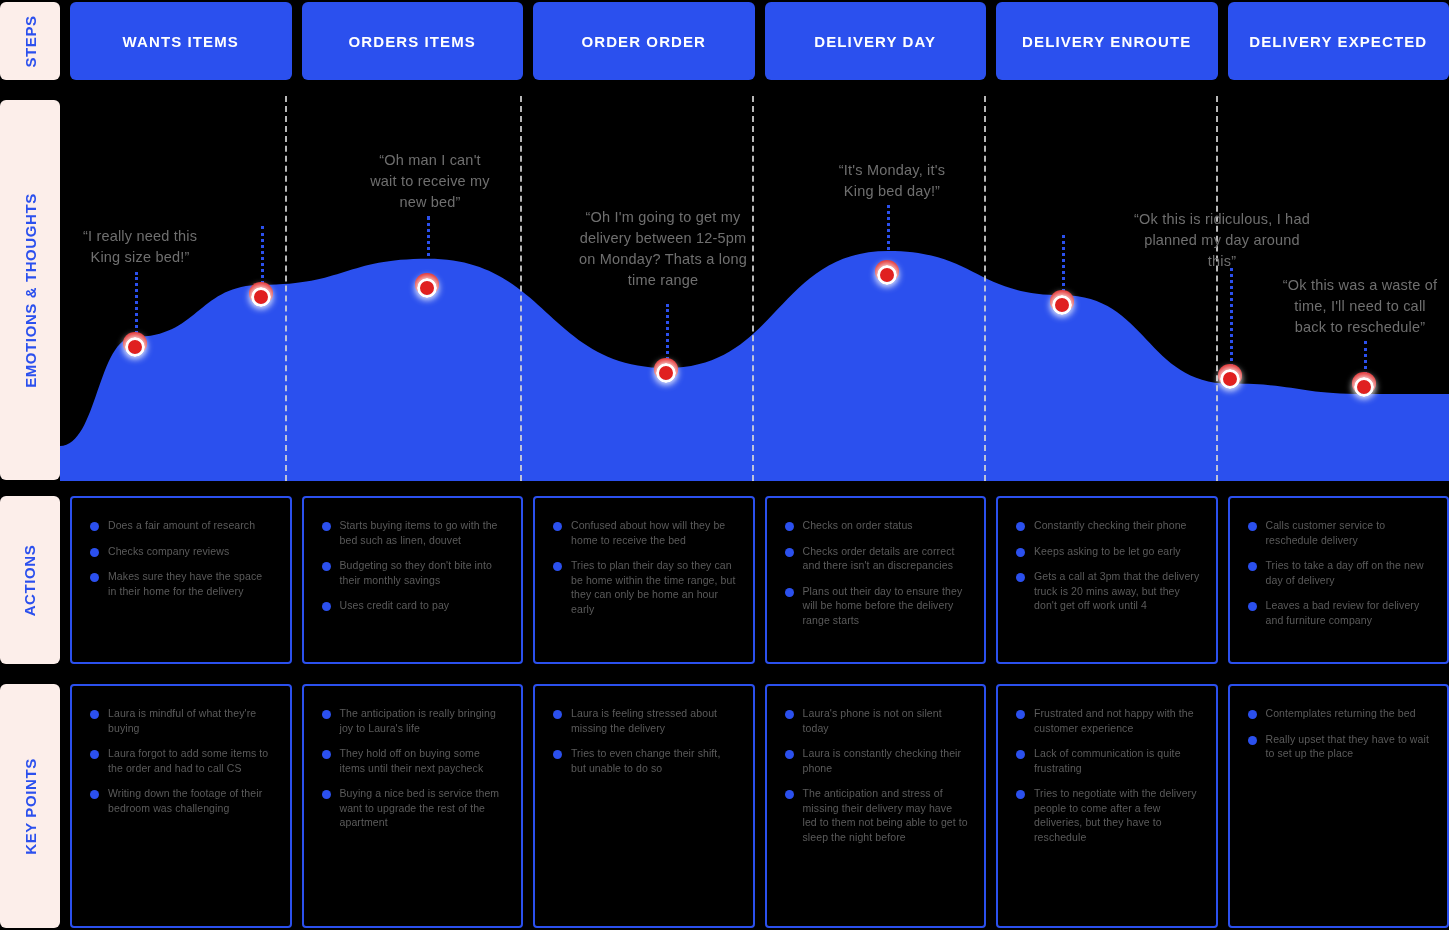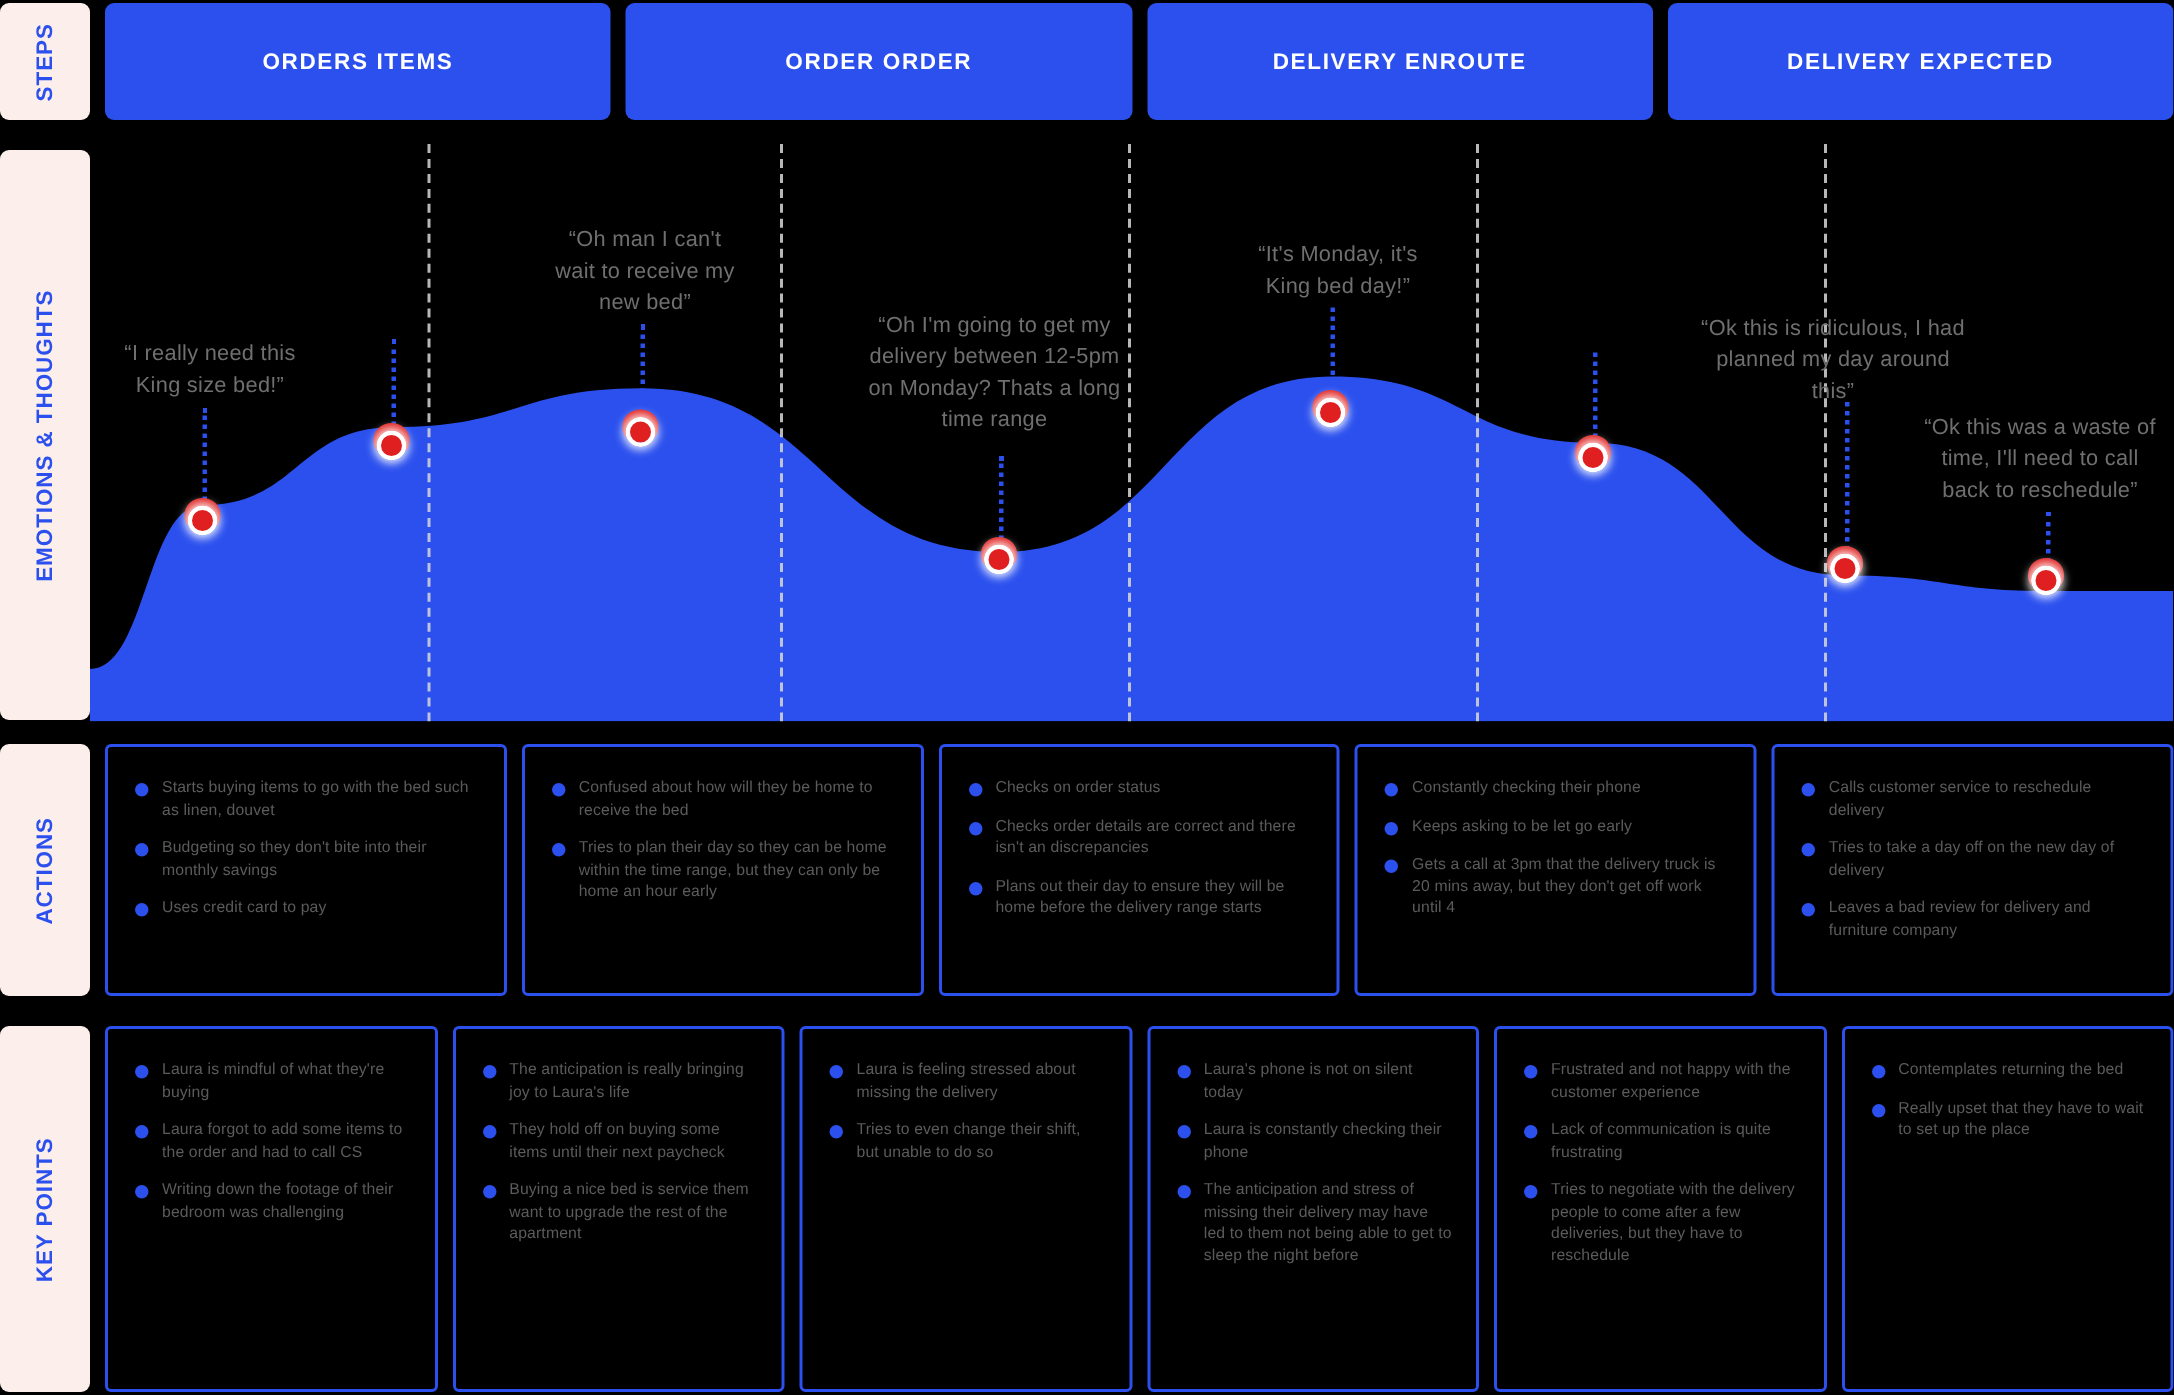--- a/index.html
+++ b/index.html
@@ -173,22 +173,24 @@
     <span class="rail-text">EMOTIONS &amp; THOUGHTS</span>
   </div>
   <div class="rail" id="rail-actions">
     <span class="rail-text">ACTIONS</span>
   </div>
   <div class="rail" id="rail-key">
     <span class="rail-text">KEY POINTS</span>
   </div>
 
   <div class="steps-row" id="steps-row">
+      <div class="step-chip">WANTS ITEMS</div>
       <div class="step-chip">ORDERS ITEMS</div>
       <div class="step-chip">ORDER ORDER</div>
+      <div class="step-chip">DELIVERY DAY</div>
       <div class="step-chip">DELIVERY ENROUTE</div>
       <div class="step-chip">DELIVERY EXPECTED</div>
     </div>
 
   <div class="emotion-band" id="emotion-band">
     <svg id="curve-svg" width="1389" height="385">
       <path id="curve-path" fill="#2b50ee" stroke="none" d="M 0 350 C 37.5 350, 37.5 240.8, 75 240.8 C 138.5 240.8, 138.5 188.8, 202 188.8 C 285 188.8, 285 162.8, 368 162.8 C 487.5 162.8, 487.5 272, 607 272 C 717.5 272, 717.5 155, 828 155 C 915.5 155, 915.5 199.20000000000002, 1003 199.20000000000002 C 1086.5 199.20000000000002, 1086.5 287.6, 1170 287.6 C 1237.5 287.6, 1237.5 298, 1305 298 C 1347 298, 1347 298, 1389 298 L 1389 385 L 0 385 Z"></path>
     </svg>
   <div class="vdiv" style="left: 225px;"></div>
       <div class="vdiv" style="left: 460px;"></div>
@@ -252,20 +254,36 @@
         <div class="blot"></div>
         <div class="ring"></div>
       </div>
     </div>
 
   <div class="card-row" id="actions-row">
       <div class="card">
         <ul class="bullets">
           <li>
             <span class="dot"></span>
+            <span class="btext">Does a fair amount of research</span>
+          </li>
+          <li>
+            <span class="dot"></span>
+            <span class="btext">Checks company reviews</span>
+          </li>
+          <li>
+            <span class="dot"></span>
+            <span class="btext">Makes sure they have the space in their home for the delivery</span>
+          </li>
+        </ul>
+      </div>
+      <div class="card">
+        <ul class="bullets">
+          <li>
+            <span class="dot"></span>
             <span class="btext">Starts buying items to go with the bed such as linen, douvet</span>
           </li>
           <li>
             <span class="dot"></span>
             <span class="btext">Budgeting so they don't bite into their monthly savings</span>
           </li>
           <li>
             <span class="dot"></span>
             <span class="btext">Uses credit card to pay</span>
           </li>

